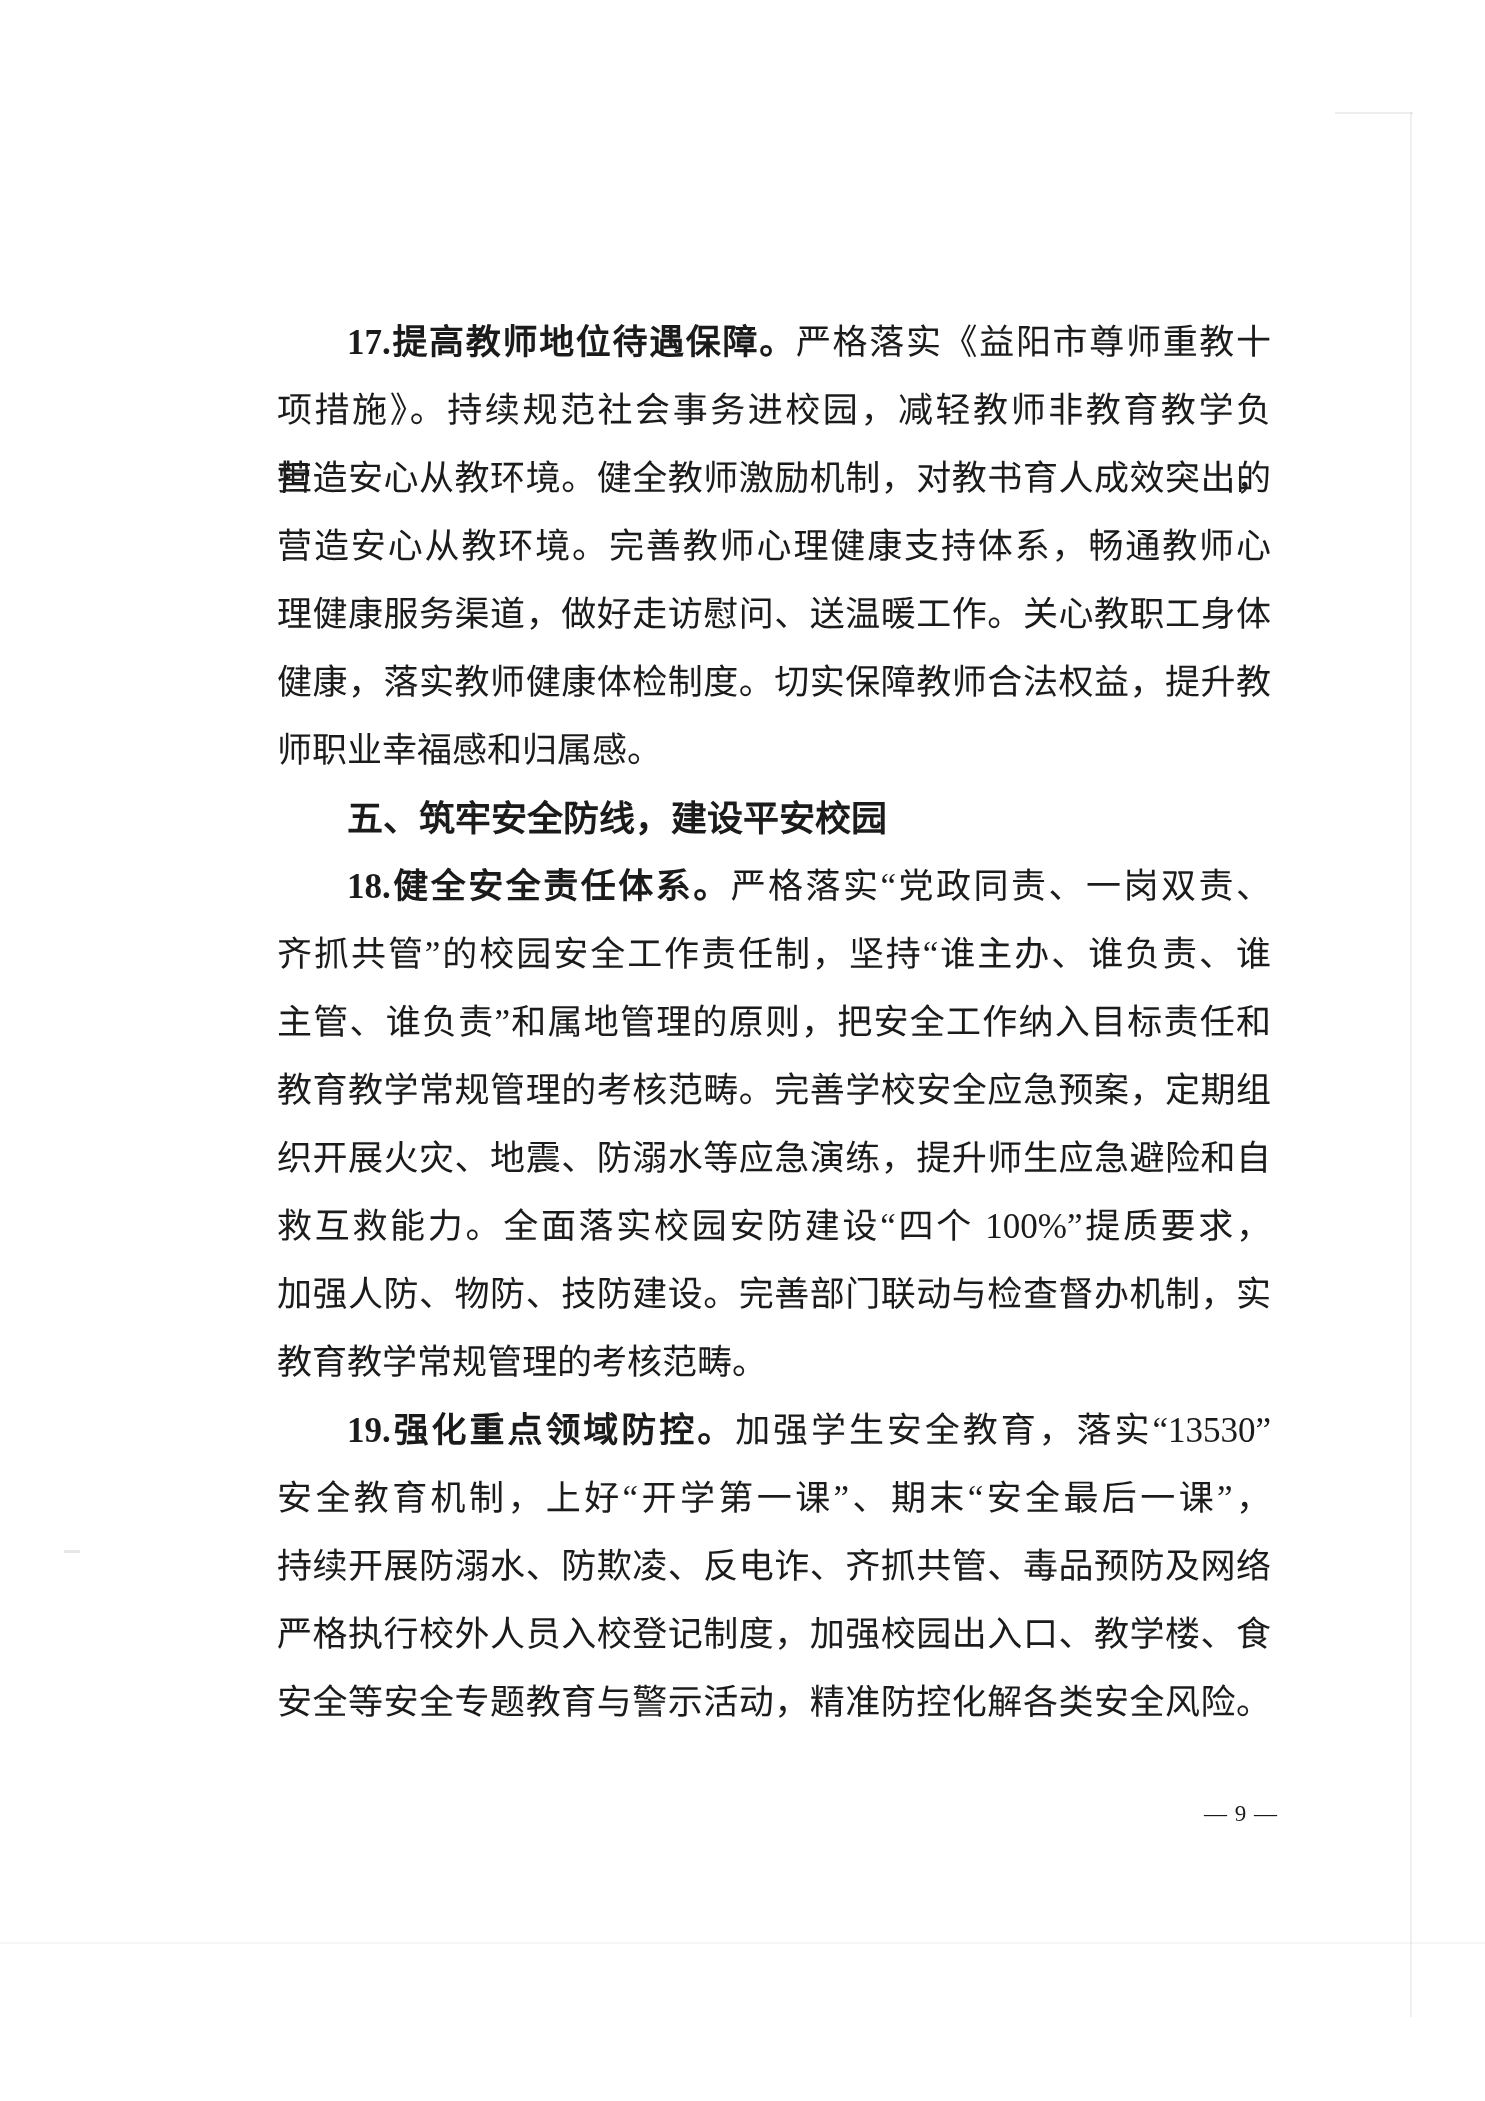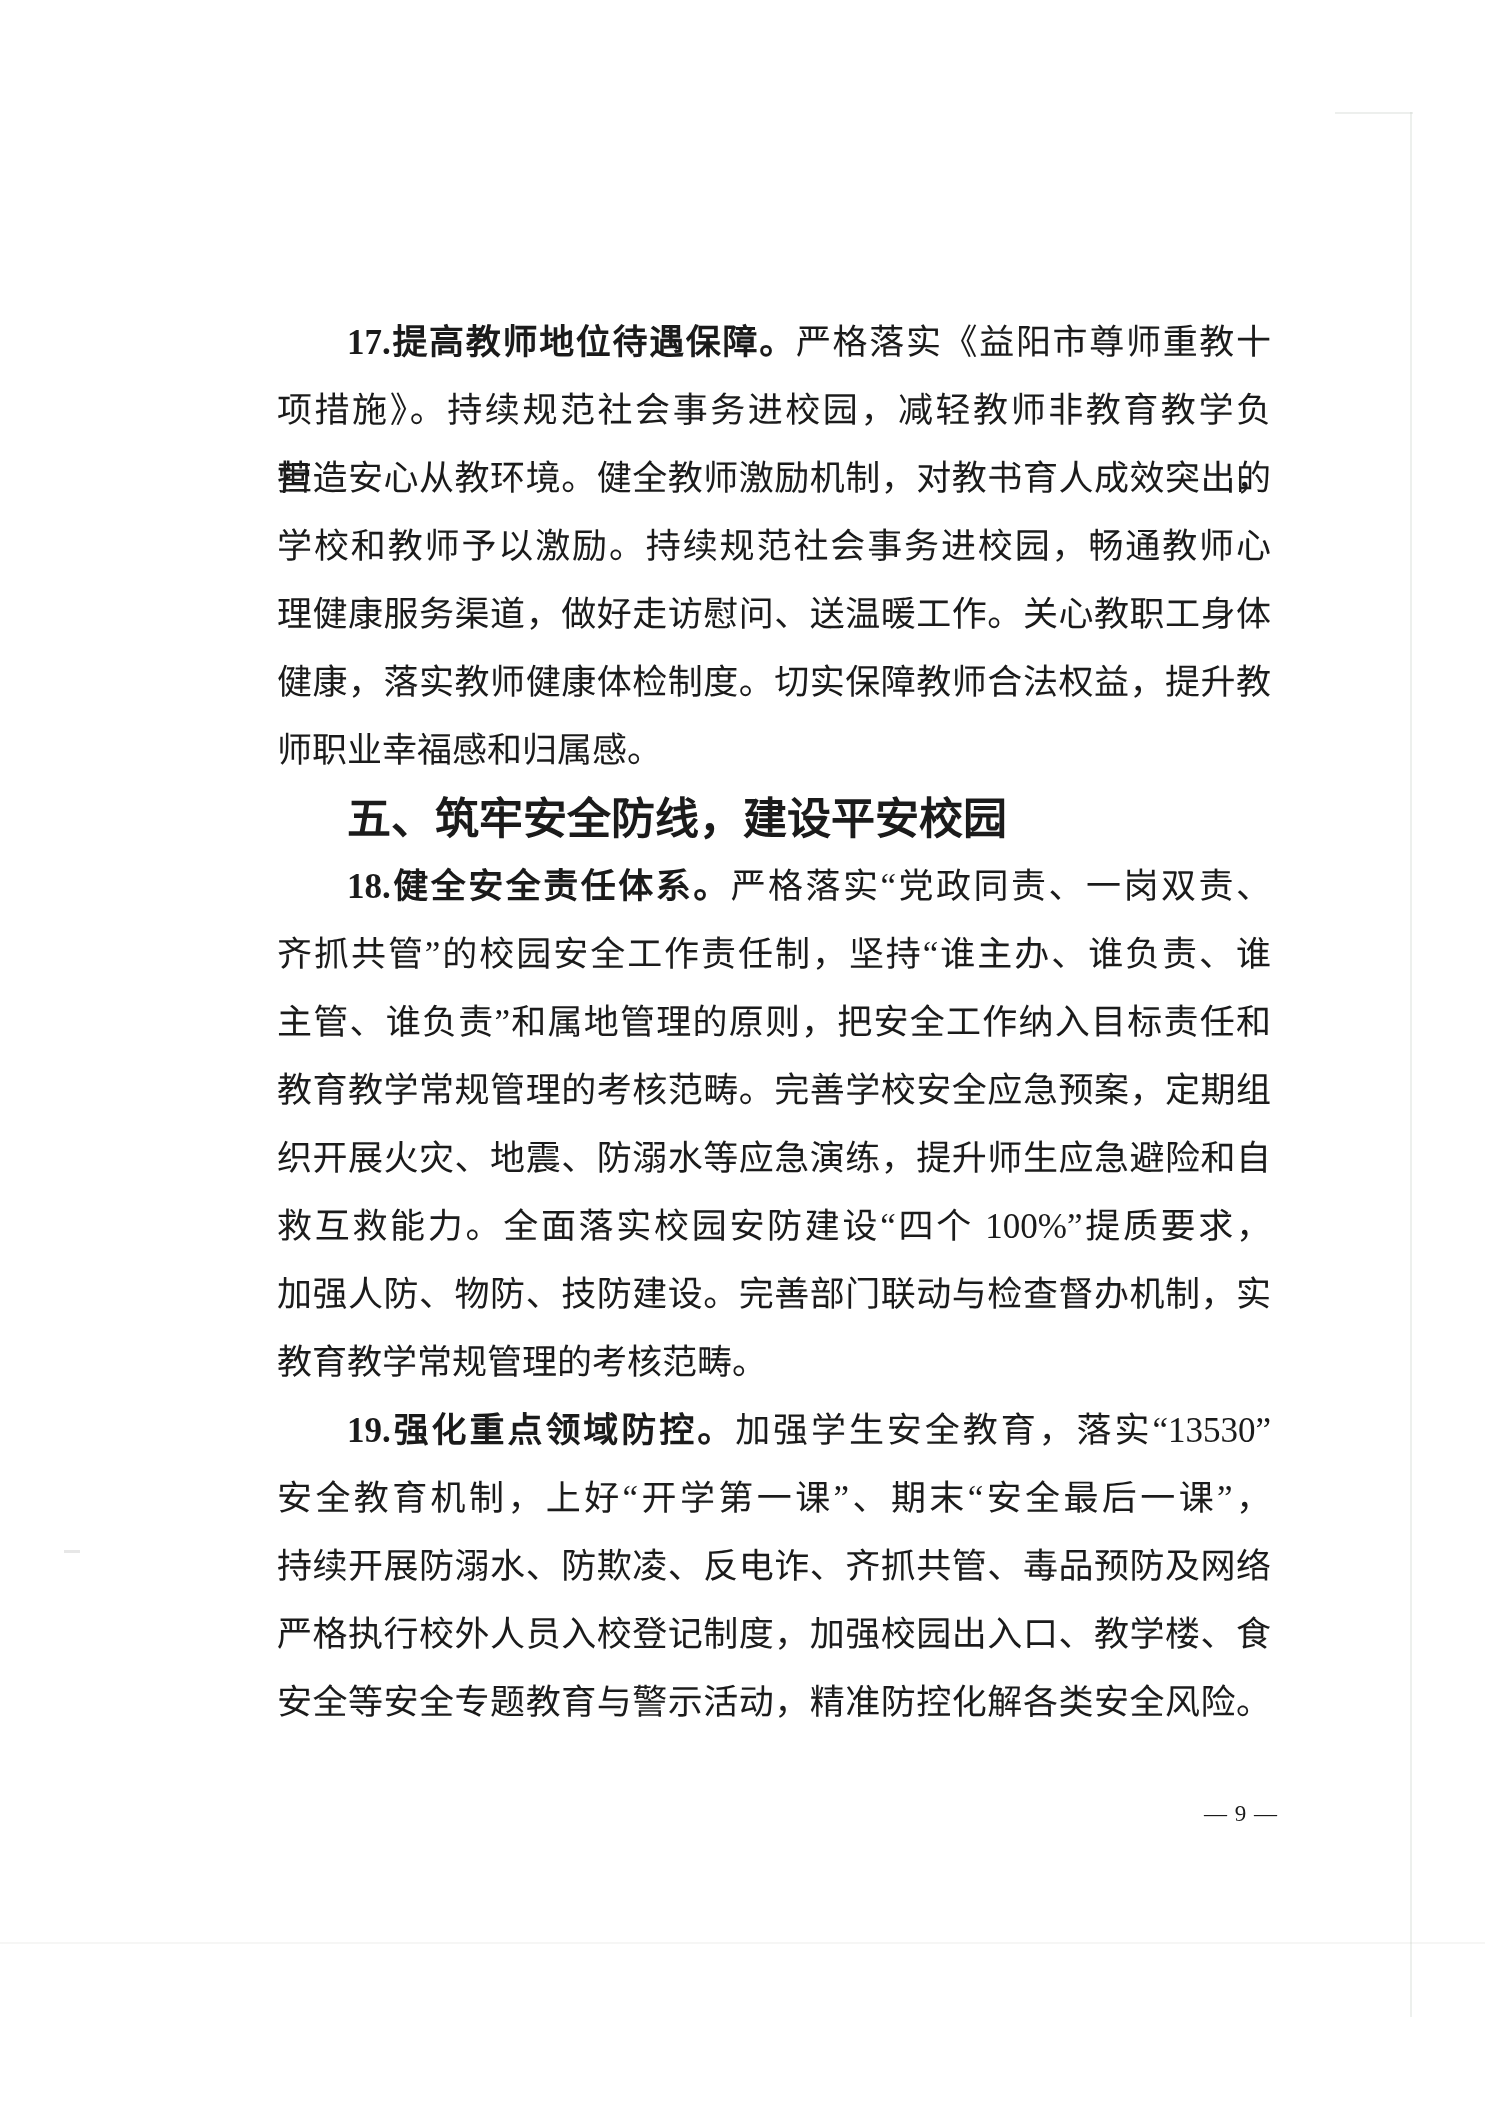--- a/index.html
+++ b/index.html
@@ -21,23 +21,23 @@
     font-size:35px;
     height:68px;
     line-height:68px;
     text-align:justify;
     color:#1b1b1b;
   }
   .line.fill{ text-align-last:justify; }
   .line.indent{ padding-left:70px; }
   .line .lead-bold{ font-weight:bold; }
   .line.heading{
-    font-family:Liberation Sans, sans-serif;
+    font-family:Liberation Serif, serif;
     font-weight:bold;
-    font-size:44px;
+    font-size:36px;
   }
   .page-number{
     position:absolute;
     top:1799px;
     left:1198px;
     width:86px;
     height:30px;
     line-height:30px;
     text-align:center;
     font-family:"Liberation Serif","DejaVu Serif",serif;
@@ -53,21 +53,21 @@
   .art-dot{ left:64px; top:1550px; width:16px; height:3px; background:rgba(160,160,160,0.25); }
 </style>
 </head>
 <body>
 
 <div class="page" style="background: rgb(255, 255, 255); color: rgb(27, 27, 27);">
   <div class="text-block">
       <div class="line indent fill"><span class="lead-bold">17.提高教师地位待遇保障。</span><span>严格落实《益阳市尊师重教十</span></div>
       <div class="line fill"><span>项措施》。持续规范社会事务进校园，减轻教师非教育教学负担，</span></div>
       <div class="line fill"><span>营造安心从教环境。健全教师激励机制，对教书育人成效突出的</span></div>
-      <div class="line fill"><span>学校和教师予以激励。持续规范社会事务进校园，畅通教师心</span></div>
+      <div class="line fill"><span>营造安心从教环境。完善教师心理健康支持体系，畅通教师心</span></div>
       <div class="line fill"><span>理健康服务渠道，做好走访慰问、送温暖工作。关心教职工身体</span></div>
       <div class="line fill"><span>健康，落实教师健康体检制度。切实保障教师合法权益，提升教</span></div>
       <div class="line"><span>师职业幸福感和归属感。</span></div>
       <div class="line indent heading"><span class="lead-bold">五、筑牢安全防线，建设平安校园</span></div>
       <div class="line indent fill"><span class="lead-bold">18.健全安全责任体系。</span><span>严格落实“党政同责、一岗双责、</span></div>
       <div class="line fill"><span>齐抓共管”的校园安全工作责任制，坚持“谁主办、谁负责、谁</span></div>
       <div class="line fill"><span>主管、谁负责”和属地管理的原则，把安全工作纳入目标责任和</span></div>
       <div class="line fill"><span>教育教学常规管理的考核范畴。完善学校安全应急预案，定期组</span></div>
       <div class="line fill"><span>织开展火灾、地震、防溺水等应急演练，提升师生应急避险和自</span></div>
       <div class="line fill"><span>救互救能力。全面落实校园安防建设“四个 100%”提质要求，</span></div>

